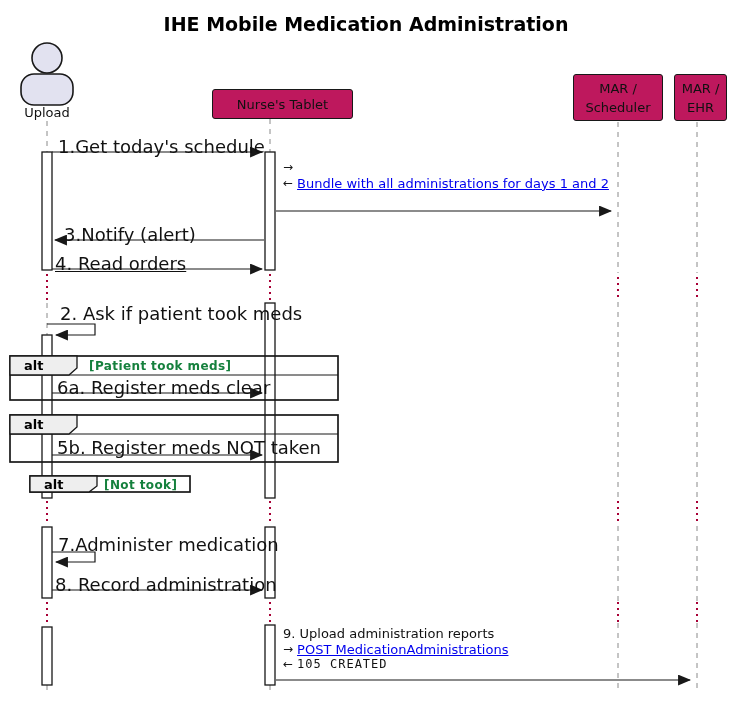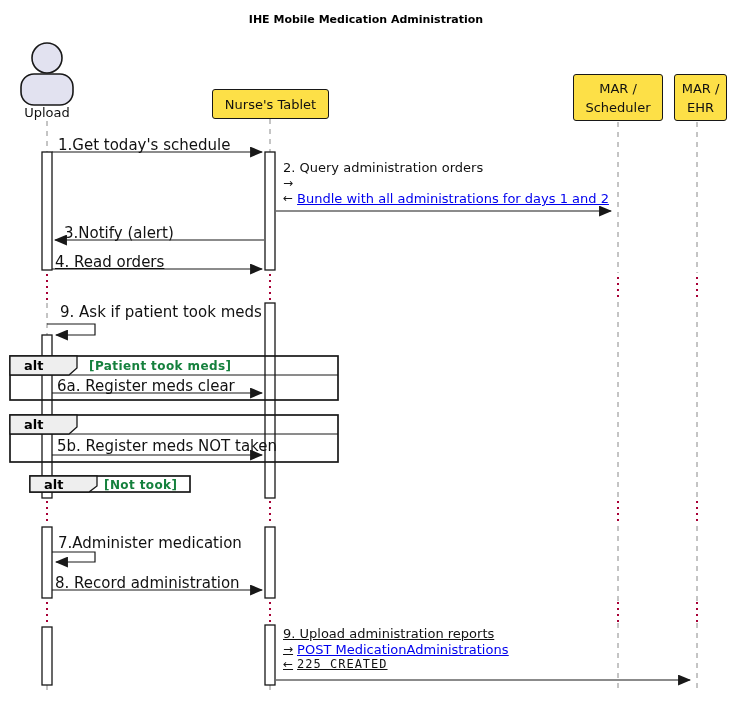--- a/index.html
+++ b/index.html
@@ -3,28 +3,28 @@
 <meta charset="utf-8">
 <style>
   html,body { margin:0; padding:0; background:#ffffff; }
   #canvas {
     position:relative; width:732px; height:703px; background:#ffffff;
     font-family:"DejaVu Sans","Liberation Sans",sans-serif; color:#111;
     overflow:hidden;
   }
   #diagram-svg { position:absolute; left:0; top:0; z-index:1; }
   .abs { position:absolute; white-space:nowrap; }
-  .title { z-index:3; width:732px; text-align:center; font-size:11px; font-weight:bold; color:#000; }
+  .title { z-index:3; width:732px; text-align:center; font-size:19px; font-weight:bold; color:#000; }
   .pbox {
-    z-index:3; background:#fde047; border:1.4px solid #181818; border-radius:3px;
+    z-index:3; background:#be185d; border:1.4px solid #181818; border-radius:3px;
     display:flex; flex-direction:column; align-items:center; justify-content:center;
     font-size:13px; color:#111; text-align:center; box-sizing:border-box; line-height:19px;
   }
   .actor-label { z-index:3; font-size:13px; text-align:center; }
-  .msg { z-index:3; font-size:15px; }
+  .msg { z-index:3; font-size:18px; }
   .msg-block { z-index:3; }
   .msg-block .row { height:15.6px; line-height:15.6px; font-size:13px; display:flex; align-items:center; }
   .subarrow { font-size:12px; margin-right:4px; color:#181818; }
   .link { color:#0000EE; text-decoration:underline; cursor:pointer; }
   .mono { font-family:"DejaVu Sans Mono","Liberation Mono",monospace; font-size:12px; letter-spacing:1px; }
   .op { z-index:3; font-weight:bold; font-size:13px; color:#000; }
   .guard { z-index:3; font-weight:bold; font-size:12px; letter-spacing:0.4px; color:#15803d; }
 </style>
 </head>
 <body>
@@ -107,69 +107,68 @@
     <g fill="#E2E2F0" stroke="#181818" stroke-width="1.6">
       <circle cx="47" cy="58" r="15"></circle>
       <rect x="21" y="74" width="52" height="31" rx="13"></rect>
     </g>
   </svg>
 
   <div class="abs title" style="left:0; top:13px;">IHE Mobile Medication Administration</div>
 
   <div class="abs actor-label" style="left:7px; top:105px; width:80px;">Upload</div>
 
-  <div class="abs pbox" style="left:212px; top:89px; width:117px; height:30px;">
+  <div class="abs pbox" style="left:212px; top:89px; width:141px; height:30px;">
     <span>Nurse's Tablet</span>
   </div>
 
   <div class="abs pbox" style="left:573px; top:74px; width:90px; height:47px;">
     <span>MAR /</span>
     <span>Scheduler</span>
   </div>
 
   <div class="abs pbox" style="left:674px; top:74px; width:53px; height:47px;">
     <span>MAR /</span>
     <span>EHR</span>
   </div>
 
   <div class="abs msg" style="left:58px; top:136px;">1.Get today's schedule</div>
 
   <div class="abs msg-block" style="left:283px; top:160px;">
-    <div class="row">2. Query administration orders</div>
     <div class="row">
       <span class="subarrow">→</span>
     </div>
     <div class="row">
       <span class="subarrow">←</span>
       <span class="link">Bundle with all administrations for days 1 and 2</span>
     </div>
   </div>
 
   <div class="abs msg" style="left:64px; top:224px;">3.Notify (alert)</div>
   <div class="abs msg" style="left:55px; top:253px;text-decoration:underline;">4. Read orders</div>
-  <div class="abs msg" style="left:60px; top:303px;">9. Ask if patient took meds</div>
+  <div class="abs msg" style="left:60px; top:303px;">2. Ask if patient took meds</div>
 
   <div class="abs op" style="left:24px; top:358px;">alt</div>
   <div class="abs guard" style="left:89px; top:359px;">[Patient took meds]</div>
   <div class="abs msg" style="left:57px; top:377px;">6a. Register meds clear</div>
 
   <div class="abs op" style="left:24px; top:417px;">alt</div>
   <div class="abs msg" style="left:57px; top:437px;">5b. Register meds NOT taken</div>
 
   <div class="abs op" style="left:44px; top:477px;">alt</div>
   <div class="abs guard" style="left:104px; top:478px;">[Not took]</div>
 
   <div class="abs msg" style="left:58px; top:534px;">7.Administer medication</div>
   <div class="abs msg" style="left:55px; top:574px;">8. Record administration</div>
 
-  <div class="abs msg-block" style="left:283px; top:626px;text-decoration:underline;">
+  <div class="abs msg-block" style="left:283px; top:626px;">
     <div class="row">9. Upload administration reports</div>
     <div class="row">
       <span class="subarrow">→</span>
       <span class="link">POST MedicationAdministrations</span>
     </div>
     <div class="row">
       <span class="subarrow">←</span>
-      <span class="mono">225  CREATED</span>
+      <span class="mono">105  CREATED</span>
     </div>
   </div>
 
 </div>
 
 </body></html>

